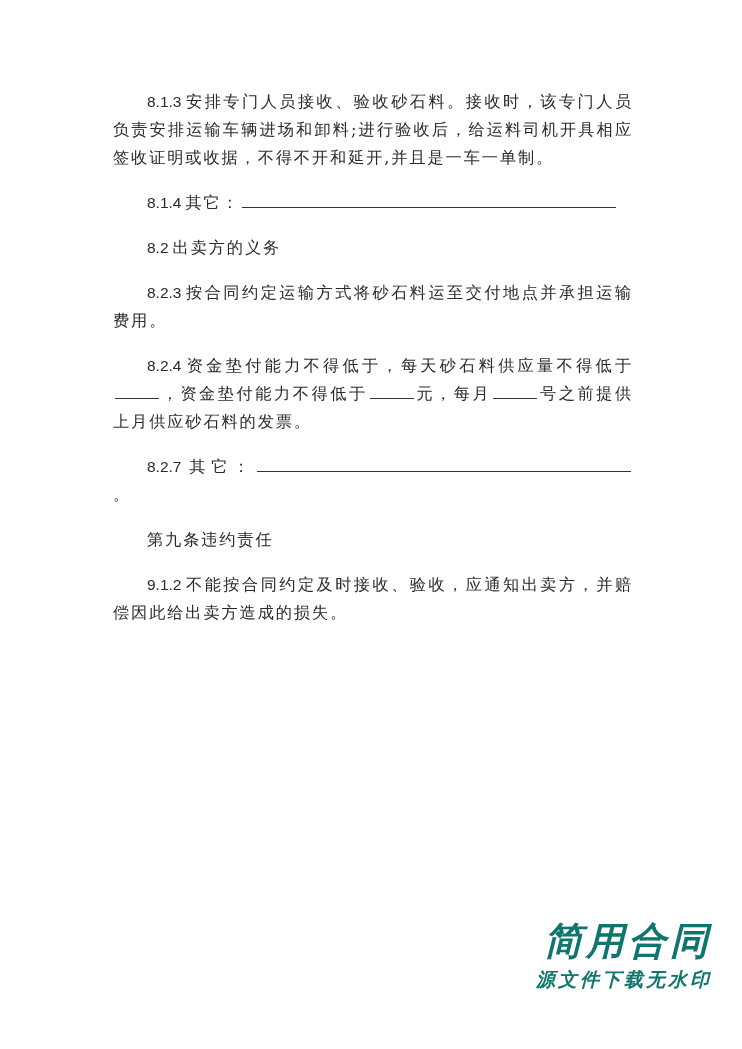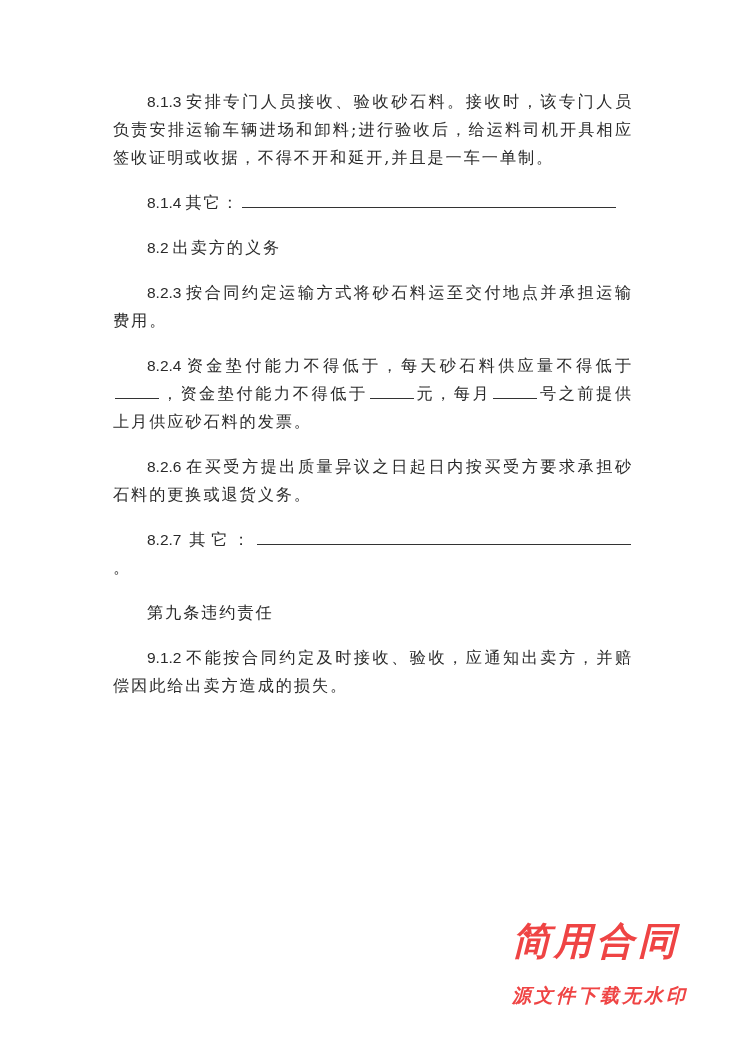--- a/index.html
+++ b/index.html
@@ -44,58 +44,57 @@
       margin: 0 2px;
     }
     .blank.short { width: 44px; }
     .blank.long { width: 374px; }
     .blank.long2 { width: 374px; }
     .watermark {
       position: absolute;
       left: 512px;
       top: 918px;
       width: 200px;
-      text-align: left;
+      text-align: right;
       font-family: "DejaVu Sans", "Liberation Sans", sans-serif;
       font-style: italic;
       font-weight: bold;
-      color: #ef4444;
+      color: #0f766e;
       pointer-events: none;
     }
     .watermark .wm-title {
       font-size: 38px;
       letter-spacing: 4px;
       line-height: 46px;
     }
     .watermark .wm-sub {
       font-size: 19px;
       letter-spacing: 3px;
       line-height: 30px;
-      margin-top: 16px;
+      margin-top: 0;
     }
   </style>
 </head>
 <body>
 
 <div class="page">
 
   <p class="para"><span class="num">8.1.3</span><span>安排专门人员接收、验收砂石料。接收时，该专门人员负责安排运输车辆进场和卸料;进行验收后，给运料司机开具相应签收证明或收据，不得不开和延开,并且是一车一单制。</span></p>
 
   <p class="para"><span class="num">8.1.4</span><span>其它：</span><span class="blank long"></span><span></span></p>
 
   <p class="para"><span class="num">8.2</span><span>出卖方的义务</span></p>
 
 
 
   <p class="para"><span class="num">8.2.3</span><span>按合同约定运输方式将砂石料运至交付地点并承担运输费用。</span></p>
 
   <p class="para"><span class="num">8.2.4</span><span>资金垫付能力不得低于，每天砂石料供应量不得低于</span><span class="blank short"></span><span>，资金垫付能力不得低于</span><span class="blank short"></span><span>元，每月</span><span class="blank short"></span><span>号之前提供上月供应砂石料的发票。</span></p>
 
 
-  <p class="para"><span class="num">8.2.6</span><span>在买受方提出质量异议之日起日内按买受方要求承担砂石料的更换或退货义务。</span></p>
 
   <p class="para"><span class="num">8.2.7</span><span>其它：</span><span class="blank long2"></span><span>。</span></p>
 
   <p class="para"><span>第九条违约责任</span></p>
 
 
 
   <p class="para"><span class="num">9.1.2</span><span>不能按合同约定及时接收、验收，应通知出卖方，并赔偿因此给出卖方造成的损失。</span></p>
 
 </div>

